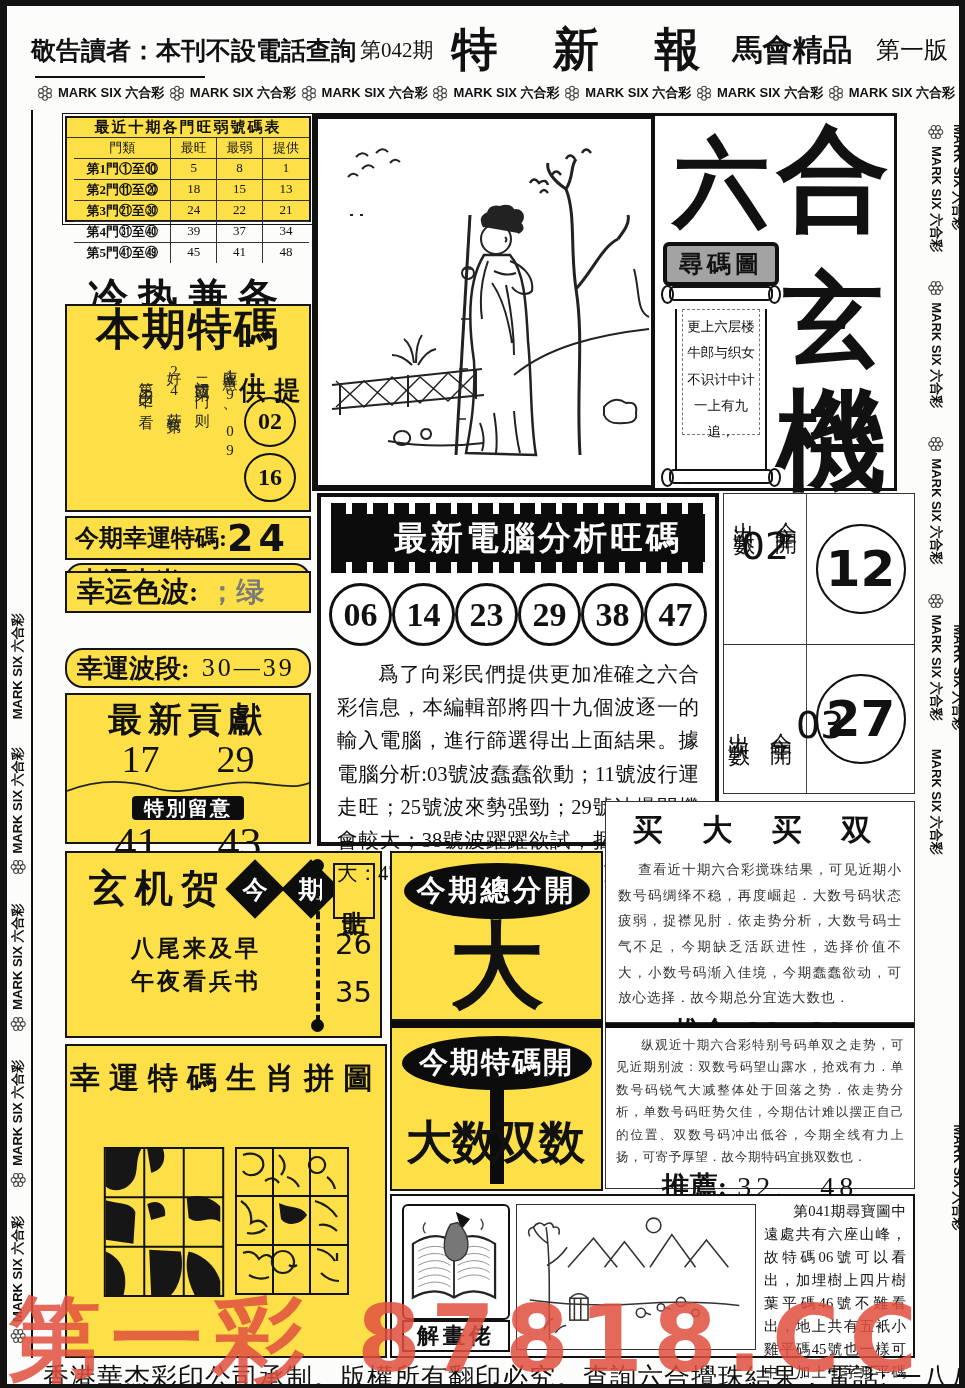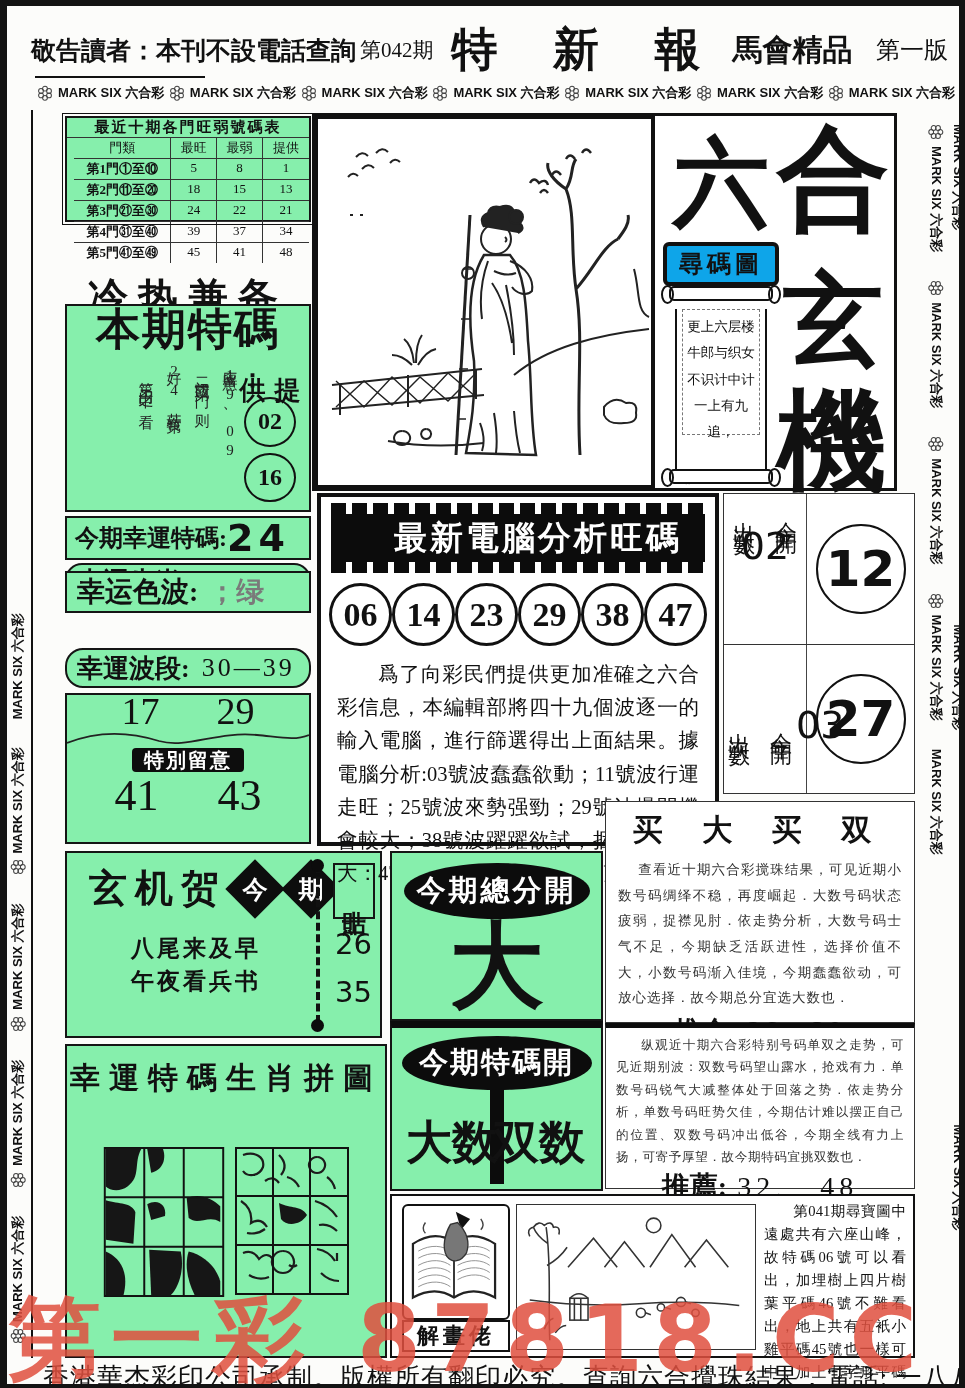--- a/index.html
+++ b/index.html
@@ -1,21 +1,21 @@
 <!DOCTYPE html>
 <html><head>
 <meta charset="utf-8">
 <style>
   html,body{margin:0;padding:0;background:#9a9a9a;}
   #page{position:relative;width:965px;height:1388px;margin:0 auto;background:#fcfcfa;
         font-family:"Liberation Serif",serif;color:#111;overflow:hidden;
         border-left:7px solid #131313;border-right:6px solid #131313;
         border-top:6px solid #131313;border-bottom:4px solid #131313;box-sizing:border-box;}
   .abs{position:absolute;}
-  .box{border:2px solid #151515;background:#86efac;box-sizing:border-box;}
+  .box{border:2px solid #151515;background:#fde047;box-sizing:border-box;}
   .c{display:flex;align-items:center;justify-content:center;}
   .num-oval{display:inline-flex;align-items:center;justify-content:center;
             border:2.5px solid #111;border-radius:50%;font-weight:700;}
   .vtext{writing-mode:vertical-rl;text-orientation:upright;}
   .diamond{width:42px;height:42px;background:#0d0d0d;transform:rotate(45deg);
            display:inline-flex;align-items:center;justify-content:center;margin:0 7px;}
   .diamond>span{transform:rotate(-45deg);color:#fff;font-weight:900;font-size:25px;}
   .comb{height:11px;background:repeating-linear-gradient(90deg,#0c0c0c 0 15px,#fff 15px 21px);}
   .banner-black{background:#0c0c0c;color:#fff;font-weight:900;letter-spacing:3px;}
   .oval-banner{background:#0c0c0c;color:#fff;border-radius:50%;font-weight:800;
@@ -344,20 +344,21 @@
   <div class="abs box c" style="left:58px;top:565px;width:246px;height:42px;justify-content:flex-start;padding:0 10px;gap:10px;">
     <span style="font-size:28px;font-weight:900;">幸运色波:</span>
     <span style="font-size:28px;color:#7a7a7a;font-weight:700;">；绿</span>
   </div>
   <div class="abs box c" style="left:58px;top:642px;width:246px;height:40px;border-radius:18px;justify-content:flex-start;padding:0 10px;gap:12px;">
     <span style="font-size:26px;font-weight:700;">幸運波段:</span>
     <span style="font-size:26px;letter-spacing:3px;">30—39</span>
   </div>
 
   <div class="abs box" style="left:58px;top:687px;width:246px;height:151px;text-align:center;">
+    <div style="font-size:34px;font-weight:700;letter-spacing:6px;margin-top:2px;">最新貢獻</div>
     <div style="display:flex;justify-content:space-around;padding:0 26px;margin-top:-6px;">
       <span style="font-size:38px;">17</span>
       <span style="font-size:38px;">29</span>
     </div>
     <svg width="242" height="18" viewBox="0 0 242 18" style="margin-top:-8px;">
       <path d="M0,14 C30,2 60,2 92,12 C120,20 150,2 190,6 C212,8 228,12 242,6" stroke="#222" stroke-width="1.8" fill="none"></path>
     </svg>
     <div style="margin-top:-4px;"><span style="background:#0d0d0d;color:#fff;font-weight:700;font-size:20px;padding:1px 12px;border-radius:4px;letter-spacing:2px;">特別留意</span></div>
     <div style="display:flex;justify-content:space-around;padding:0 18px;margin-top:-4px;">
       <span style="font-size:44px;">41</span>
@@ -455,21 +456,21 @@
         <path d="M162,304 q6,16 2,28 M176,294 q4,24 2,40 M196,292 q2,26 6,42 M170,142 q-10,28 -6,58"></path>
       </g>
     </svg>
   </div>
 
   <div class="abs" style="left:645px;top:107px;width:245px;height:378px;border:3px solid #111;background:#fff;box-sizing:border-box;">
     <span class="abs" style="left:18px;top:4px;font-size:96px;font-weight:900;">六</span>
     <span class="abs" style="left:122px;top:-12px;font-size:112px;font-weight:900;">合</span>
     <span class="abs" style="left:128px;top:138px;font-size:100px;font-weight:900;">玄</span>
     <span class="abs" style="left:122px;top:252px;font-size:110px;font-weight:900;">機</span>
-    <div class="abs c" style="left:8px;top:126px;width:108px;height:36px;border:4px solid #111;border-radius:6px;background:#0ea5e9;">
+    <div class="abs c" style="left:8px;top:126px;width:108px;height:36px;border:4px solid #111;border-radius:6px;background:#a3a3a3;">
       <span style="font-size:24px;font-weight:900;letter-spacing:4px;">尋碼圖</span>
     </div>
 
     <div class="abs" style="left:6px;top:170px;width:120px;height:196px;">
       <div style="position:relative;height:11px;border:2px solid #111;border-radius:5px;margin:0 8px;background:#fff;">
         <span style="position:absolute;left:-10px;top:-3px;width:9px;height:15px;border:2px solid #111;border-radius:50%;"></span>
         <span style="position:absolute;right:-10px;top:-3px;width:9px;height:15px;border:2px solid #111;border-radius:50%;"></span>
       </div>
       <div style="border-left:2px solid #111;border-right:2px solid #111;background:#fff;margin:0 14px;height:160px;position:relative;">
         <div style="border:1px dashed #777;margin:8px 5px;height:116px;padding:4px 2px;font-size:13.5px;line-height:1.95;text-align:center;">

